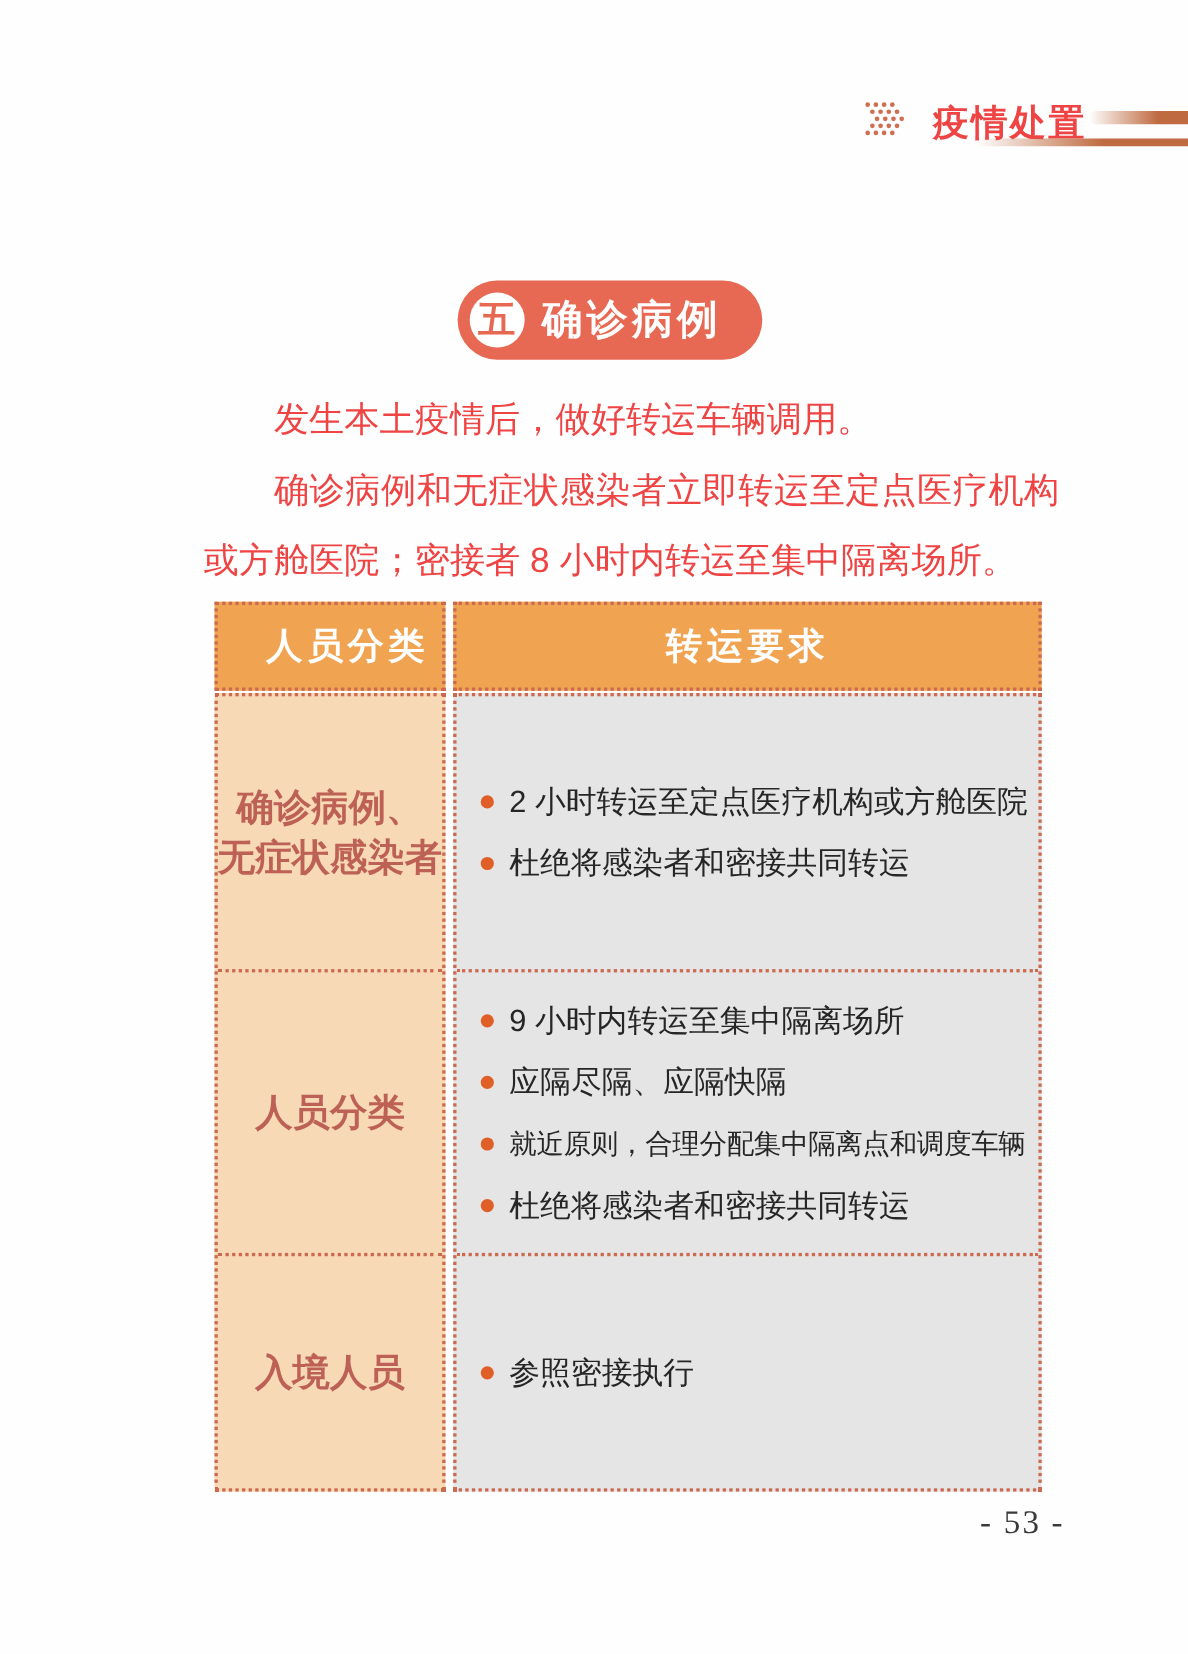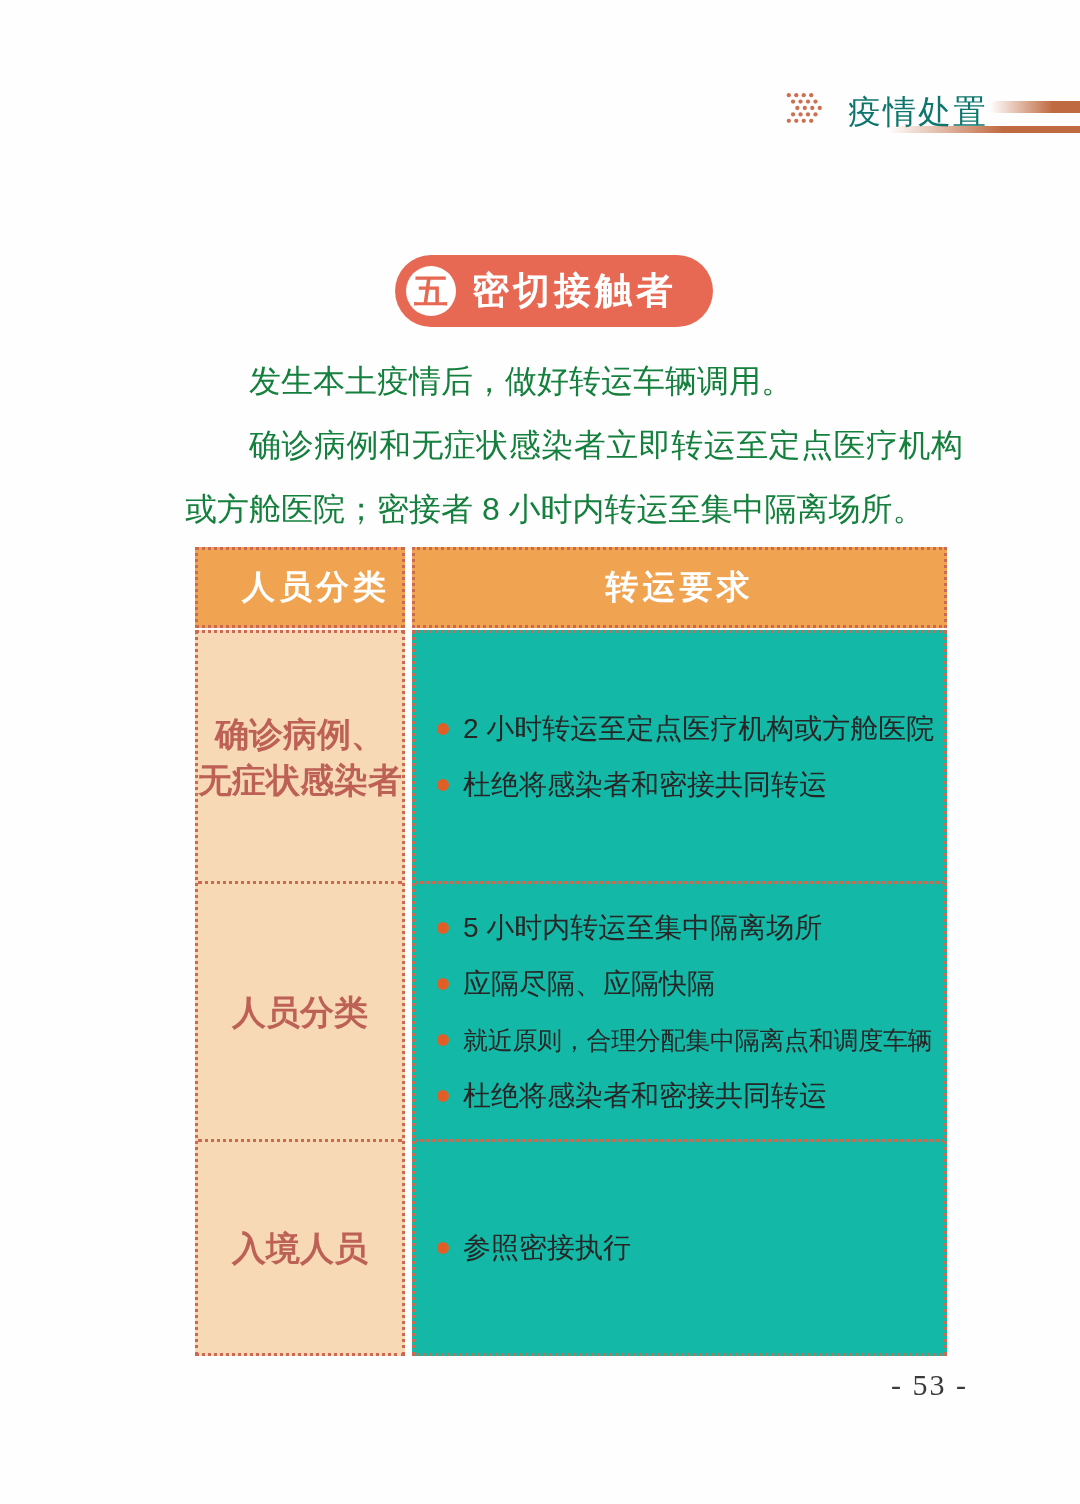--- a/index.html
+++ b/index.html
@@ -12,22 +12,22 @@
     background: #fefefe;
     overflow: hidden;
     font-family: "Liberation Sans", "DejaVu Sans", sans-serif;
     color: #2a2a2a;
   }
 
   
   .hdr-dots { position: absolute; left: 786px; top: 92px; width: 44px; height: 32px; }
   .hdr-title {
     position: absolute; left: 848px; top: 90px;
-    font-size: 33px; font-weight: 400; letter-spacing: 2px;
-    color: #0f766e;
+    font-size: 33px; font-weight: 700; letter-spacing: 2px;
+    color: #ef4444;
     text-align: center;
   }
   .hdr-bar-thick {
     position: absolute; left: 990px; top: 101px; width: 90px; height: 12px;
     background: linear-gradient(90deg, rgba(191,106,64,0) 0%, #bf6a40 70%);
     border-radius: 6px 0 0 6px;
   }
   .hdr-bar-thin {
     position: absolute; left: 888px; top: 126px; width: 192px; height: 7px;
     background: linear-gradient(90deg, rgba(191,106,64,0) 0%, #bf6a40 60%);
@@ -53,39 +53,39 @@
     flex: 0 0 auto;
   }
   .badge-num { font-size: 34px; font-weight: bold; color: #e86953; line-height: 1; }
   .badge-label {
     margin-left: 16px; font-size: 37px; font-weight: bold; color: #ffffff;
     letter-spacing: 4px; white-space: nowrap;
   }
 
   .intro { width: 778px; margin: 22px 0 0 185px; }
   .intro p {
-    font-size: 32px; line-height: 64px; color: #15803d;
+    font-size: 32px; line-height: 64px; color: #ef4444;
     text-indent: 2em; text-align: justify;
   }
 
   
   .xtable { width: 752px; margin: 6px 0 0 195px; }
   .thead { display: flex; gap: 7px; margin-bottom: 2px; }
   .th {
     height: 81px; background: #f0a452; border: 3px dotted #cb6a50;
     display: flex; align-items: center; justify-content: center;
     color: #ffffff; font-size: 33px; font-weight: bold; letter-spacing: 4px;
   }
   .th-left { width: 210px; flex: 0 0 auto; padding-left: 32px; }
   .th-right { flex: 1; }
 
   .tbody { display: flex; gap: 7px; }
   .col { border: 3px dotted #cb6a50; }
   .col-left { width: 210px; flex: 0 0 auto; background: #f8d9b6; }
-  .col-right { flex: 1; background: #14b8a6; }
+  .col-right { flex: 1; background: #e5e5e5; }
 
   .row1 { height: 248px; }
   .row2 { height: 258px; border-top: 3px dotted #cb6a50; }
   .row3 { height: 214px; border-top: 3px dotted #cb6a50; }
 
   .cat {
     display: flex; align-items: center; justify-content: center;
     text-align: center; white-space: pre-line;
     font-size: 34px; font-weight: bold; color: #bd6156; line-height: 46px;
   }
@@ -140,21 +140,21 @@
   <span class="hdr-title">疫情处置</span>
   <div class="hdr-bar-thick"></div>
   <div class="hdr-bar-thin"></div>
 
   <div class="content">
 
     <div class="badge">
       <span class="badge-circle">
         <span class="badge-num">五</span>
       </span>
-      <span class="badge-label">密切接触者</span>
+      <span class="badge-label">确诊病例</span>
     </div>
 
     <div class="intro">
       <p>发生本土疫情后，做好转运车辆调用。</p>
       <p>确诊病例和无症状感染者立即转运至定点医疗机构或方舱医院；密接者 8 小时内转运至集中隔离场所。</p>
     </div>
 
     <section class="xtable">
       <div class="thead">
         <div class="th th-left">人员分类</div>
@@ -174,21 +174,21 @@
                 <span class="req-text">2 小时转运至定点医疗机构或方舱医院</span>
               </div>
               <div class="req-item">
                 <span class="ring"></span>
                 <span class="req-text">杜绝将感染者和密接共同转运</span>
               </div>
             </div>
           <div class="req row2">
               <div class="req-item">
                 <span class="ring"></span>
-                <span class="req-text">5 小时内转运至集中隔离场所</span>
+                <span class="req-text">9 小时内转运至集中隔离场所</span>
               </div>
               <div class="req-item">
                 <span class="ring"></span>
                 <span class="req-text">应隔尽隔、应隔快隔</span>
               </div>
               <div class="req-item condensed">
                 <span class="ring"></span>
                 <span class="req-text">就近原则，合理分配集中隔离点和调度车辆</span>
               </div>
               <div class="req-item">

